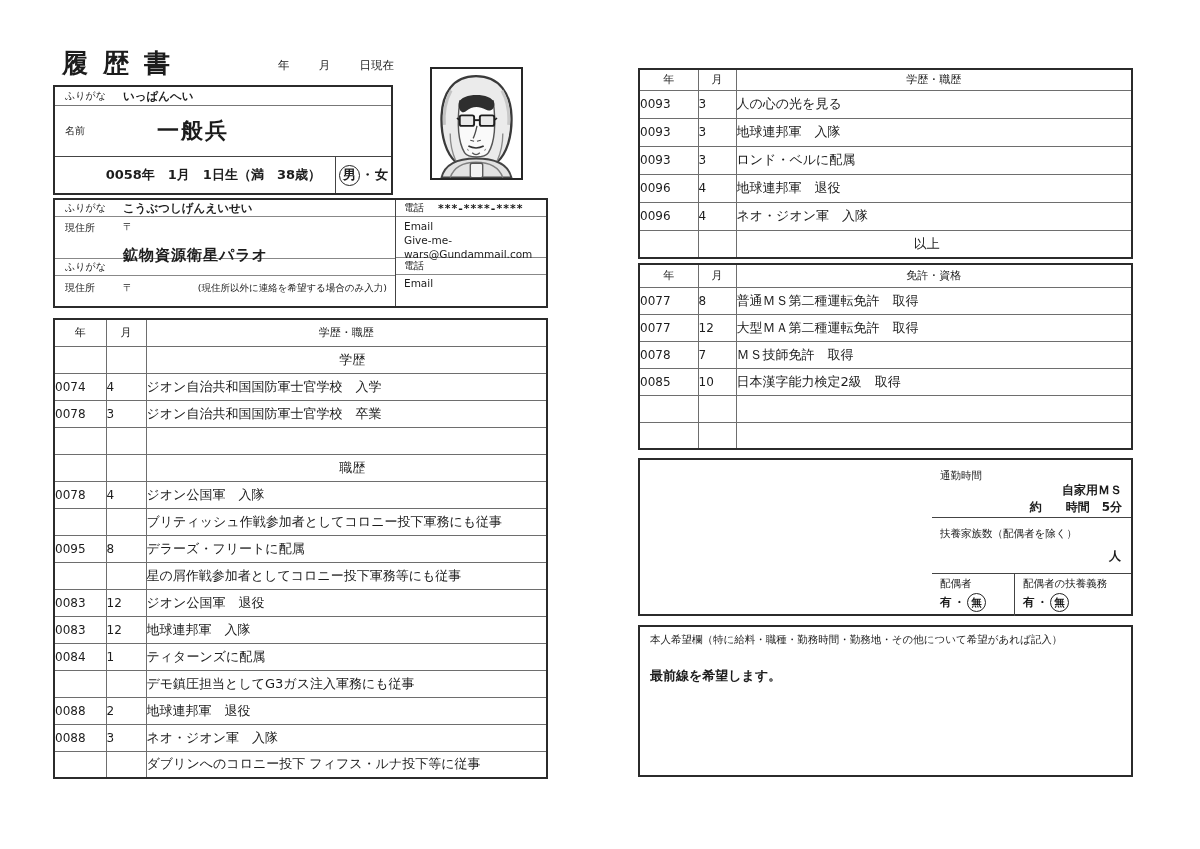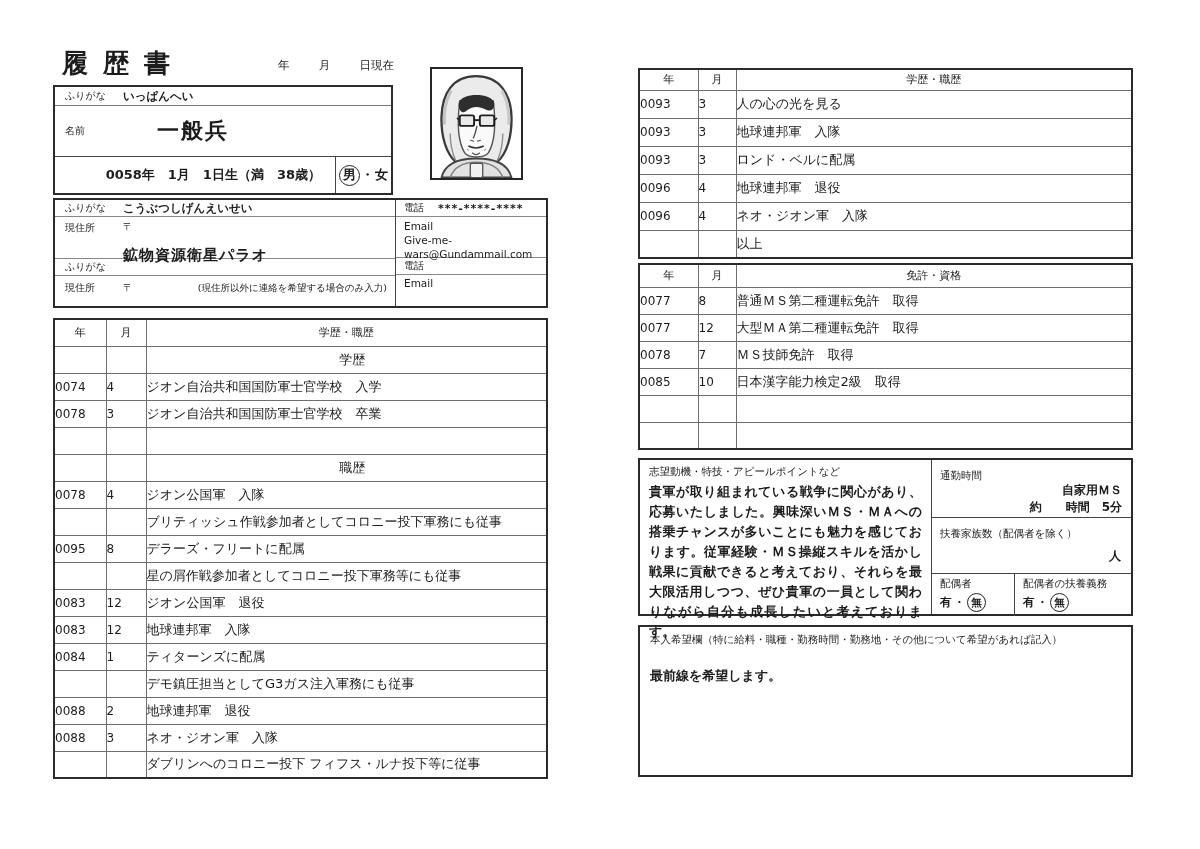--- a/index.html
+++ b/index.html
@@ -57,21 +57,21 @@
 
   
   .form-table{border-collapse:collapse;table-layout:fixed;background:#fff;}
   .form-table th,.form-table td{border:1px solid #6e6e6e;padding:0;vertical-align:middle;
     font-weight:500;overflow:hidden;white-space:nowrap;}
   .form-table{border:2.5px solid #2b2b2b;}
   .form-table th{font-size:11px;text-align:center;font-weight:500;}
   .cy,.cm{text-align:left;font-size:12px;font-weight:600;}
   .cc{font-size:13px;font-weight:600;padding-left:10px;text-align:left;}
   .cc.center{text-align:center;padding-left:12px;}
-  .cc.right{text-align:left;padding-right:14px;margin-left:24px;}
+  .cc.right{text-align:center;padding-right:14px;margin-left:24px;}
   .t-left{left:53px;top:318px;width:495px;}
   .t-left tr{height:27px;}
   .t-rhist{left:638px;top:68px;width:495px;}
   .t-rhist tr.hd{height:21px;} .t-rhist tr{height:28px;}
   .t-lic{left:638px;top:263px;width:495px;}
   .t-lic tr.hd{height:23px;} .t-lic tr{height:27px;}
 
   
   .motiv-box{left:638px;top:458px;width:495px;height:158px;border:2.5px solid #2b2b2b;box-sizing:border-box;}
   .motiv-left{position:absolute;left:0;top:0;width:292px;height:100%;border-right:1.5px solid #444;
@@ -370,24 +370,20 @@
         </tr>
     <tr>
           <td class="cy"></td>
           <td class="cm"></td>
           <td class="cc"></td>
         </tr>
   </tbody>
     </table>
 
   <div class="abs motiv-box">
-    <div class="motiv-left">
-      <div class="small-lab">志望動機・特技・アピールポイントなど</div>
-      <div class="motiv-body">貴軍が取り組まれている戦争に関心があり、応募いたしました。興味深いＭＳ・ＭＡへの搭乗チャンスが多いことにも魅力を感じております。従軍経験・ＭＳ操縦スキルを活かし戦果に貢献できると考えており、それらを最大限活用しつつ、ぜひ貴軍の一員として関わりながら自分も成長したいと考えております。</div>
-    </div>
     <div class="motiv-right">
       <div class="commute-cell">
         <span class="small-lab">通勤時間</span>
         <span class="commute-vehicle">自家用ＭＳ</span>
         <span class="commute-time">約　　時間　5分</span>
       </div>
       <div class="dep-cell">
         <span class="small-lab">扶養家族数（配偶者を除く）</span>
         <span class="dep-unit">人</span>
       </div>

